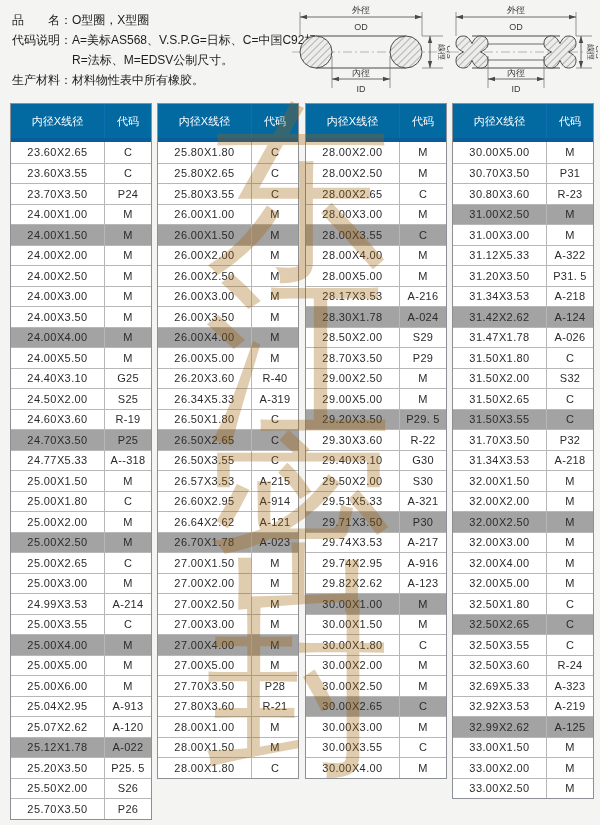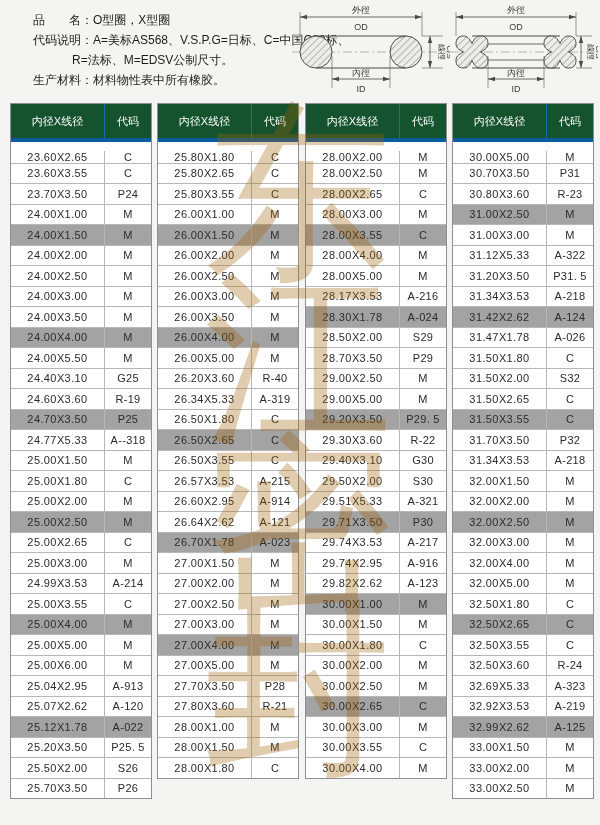--- a/index.html
+++ b/index.html
@@ -6,21 +6,21 @@
   body{
     width:600px;height:825px;position:relative;overflow:hidden;
     background:#f4f4f2;
     font-family:"Liberation Sans", sans-serif;
   }
   .page{position:absolute;inset:0;}
 
   
   .info{position:absolute;left:12px;top:10px;width:290px;font-size:12px;color:#1d1d1d;}
   .info-line{line-height:20px;white-space:nowrap;}
-  .info-line .lbl{color:#1d1d1d;margin-left:21px;}
+  .info-line .lbl{color:#1d1d1d;}
   .info-line.indent2{padding-left:60px;}
 
   
   .diagram{position:absolute;top:2px;}
   .diagram-o{left:290px;}
   .diagram-x{left:448px;}
   .diagram text{font-family:"Liberation Sans",sans-serif;fill:#3a3a3a;}
 
   
   .watermark{
@@ -32,30 +32,30 @@
   }
 
   
   .tables{position:absolute;left:0;top:103px;width:600px;height:716px;z-index:1;}
   .ring-table{
     position:absolute;top:0;width:142px;box-sizing:border-box;
     border:1px solid #8c9096;background:#ffffff;
   }
   .t0{left:10px;} .t1{left:157px;} .t2{left:305px;} .t3{left:452px;}
   .thead{
-    height:34px;background:#14532d;border-bottom:4px solid #0b5c9b;
+    height:34px;background:#0369a1;border-bottom:4px solid #0b5c9b;
     display:flex;color:#fff;font-size:11px;
   }
   .th-size{width:93px;display:flex;align-items:center;justify-content:center;border-right:1px solid #0f6eb0;}
   .th-code{flex:1;display:flex;align-items:center;justify-content:center;}
   .tr{
     display:flex;height:20.5px;box-sizing:border-box;
     border-top:1px solid #b7b7b7;font-size:11px;color:#2b2b2b;background:#fff;
   }
-  .tr:first-child{border-top:none;align-items:flex-end;}
+  .tr:first-child{border-top:none;}
   .tr.hl{background:#a3a3a3;}
   .td-size{width:93px;border-right:1px solid #b7b7b7;display:flex;align-items:center;justify-content:center;letter-spacing:.4px;}
   .td-code{flex:1;display:flex;align-items:center;justify-content:center;letter-spacing:.3px;}
 </style>
 </head>
 <body>
 
 <div class="page">
 
   <div class="info">
@@ -200,20 +200,24 @@
           </div>
           <div class="tr">
             <span class="td-size">24.00X5.50</span>
             <span class="td-code">M</span>
           </div>
           <div class="tr">
             <span class="td-size">24.40X3.10</span>
             <span class="td-code">G25</span>
           </div>
           <div class="tr">
+            <span class="td-size">24.50X2.00</span>
+            <span class="td-code">S25</span>
+          </div>
+          <div class="tr">
             <span class="td-size">24.60X3.60</span>
             <span class="td-code">R-19</span>
           </div>
           <div class="tr hl">
             <span class="td-size">24.70X3.50</span>
             <span class="td-code">P25</span>
           </div>
           <div class="tr">
             <span class="td-size">24.77X5.33</span>
             <span class="td-code">A--318</span>

